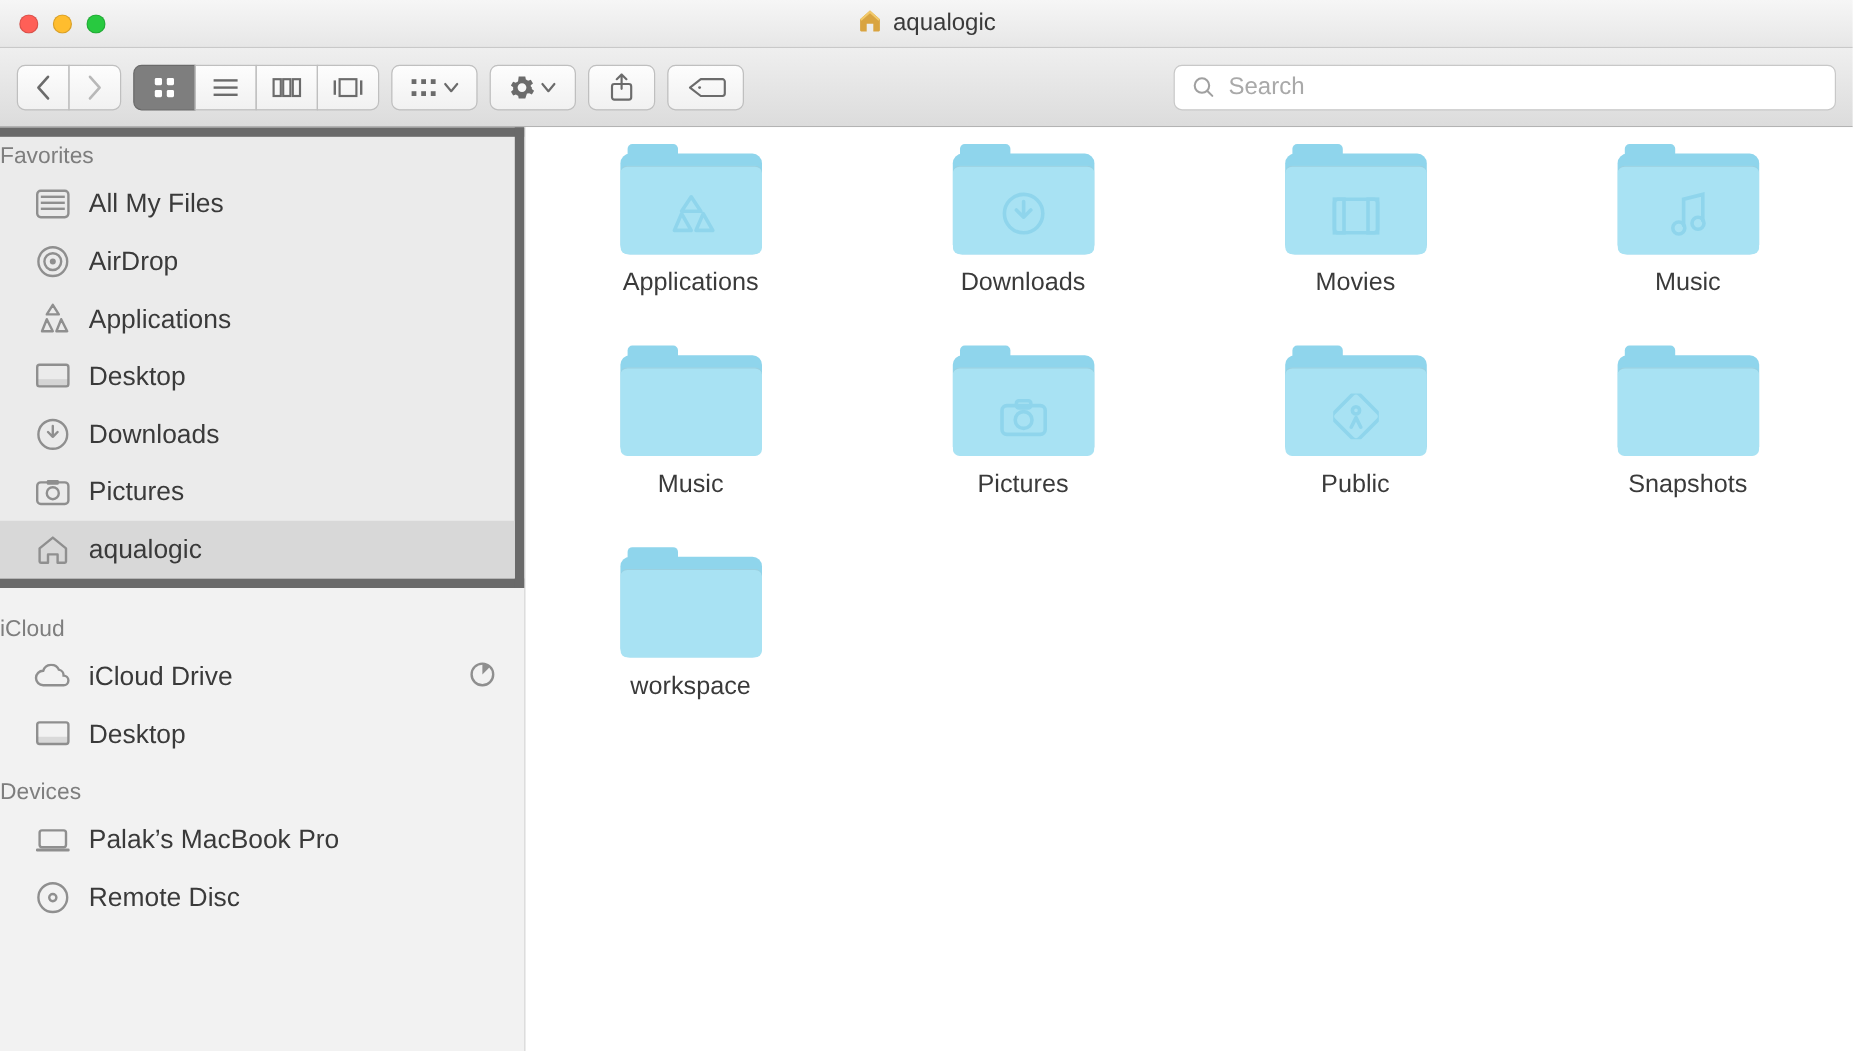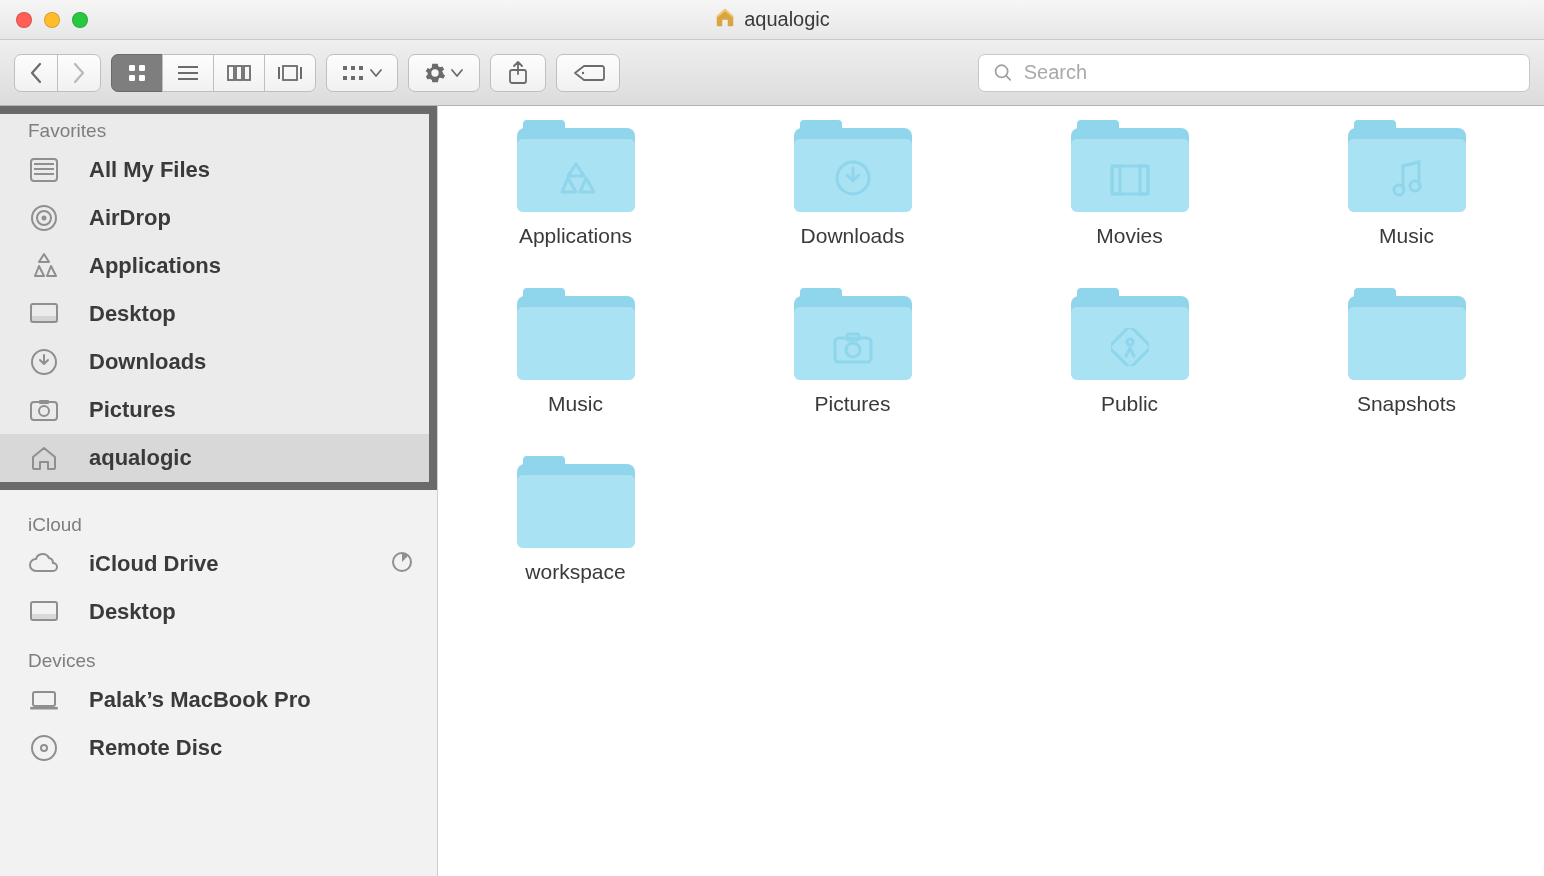--- a/index.html
+++ b/index.html
@@ -24,26 +24,26 @@
 .tb-btn svg { display:block; }
 .spacer { flex:1; }
 .search { width: 552px; height:38px; background:#fff; border:1px solid #c8c8c8; border-radius:7px; display:flex; align-items:center; padding:0 14px; gap:10px; color:#a0a0a0; }
 .search input { border:0; outline:0; font-size:20px; width:100%; background:transparent; color:#3a3a3a; }
 .search input::placeholder { color:#a9a9a9; }
 .tb-btn.w44 { width:44px; } .tb-btn.w52 { width:52px; } .tb-btn.w56 { width:56px; } .tb-btn.w64 { width:64px; } .tb-btn.w72 { width:72px; }
 
 
 .body { display:flex; height: calc(876px - 40px - 66px); }
 .sidebar { width: 438px; background:#f2f2f2; border-right:1px solid #cfcfcf; padding-top:6px; padding-bottom:10px; overflow-y:auto; }
-.section-title { font-size:19px; color:#7e7e7e; padding:14px 28px 4px; font-weight:400; }
+.section-title { font-size:19px; color:#7e7e7e; padding:14px 0 4px; font-weight:400; }
 
 
 .fav-box { margin: -6px 0 10px 0; border: 8px solid #6a6a6a; border-left-width:0; background:#ebebeb; }
 .fav-box .section-title { padding-top: 6px; }
-.side-item { height:48px; display:flex; align-items:center; gap:29px; padding:0 14px 0 28px; font-size:22px; color:#3a3a3a; cursor:default;font-weight:bold; }
+.side-item { height:48px; display:flex; align-items:center; gap:14px; padding:0 14px 0 28px; font-size:22px; color:#3a3a3a; cursor:default; }
 .side-item.selected { background:#d8d8d8; }
 .side-item .ic { width:32px; height:32px; display:flex; align-items:center; justify-content:center; color:#7a7a7a; }
 .side-row { display:flex; align-items:center; justify-content:space-between; padding-right:24px;text-align:right; }
 
 .content { flex:1; background:#fff; overflow:auto; padding:14px 4px 24px 4px; }
 .grid { display:grid; grid-template-columns: repeat(4, 1fr); column-gap: 10px; row-gap: 40px; }
 .item { display:flex; flex-direction:column; align-items:center; gap:12px; }
 .item .label { font-size:21px; color:#3a3a3a; text-align:center; }
 
 

